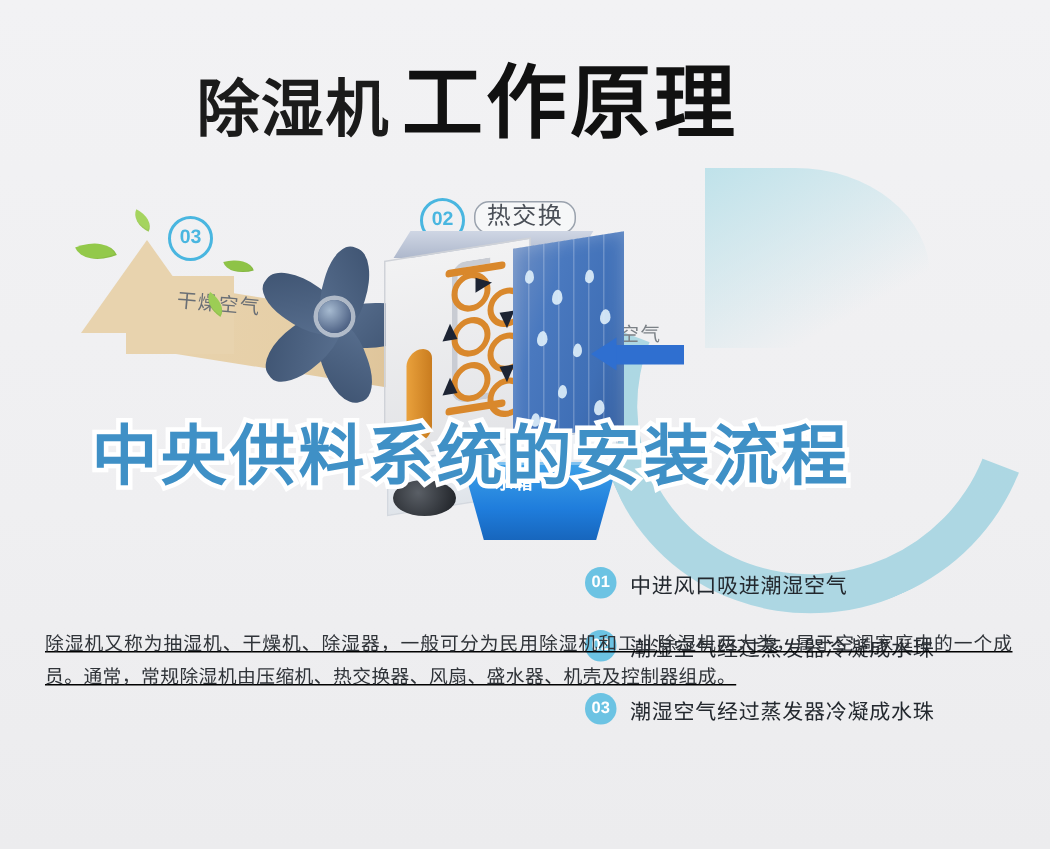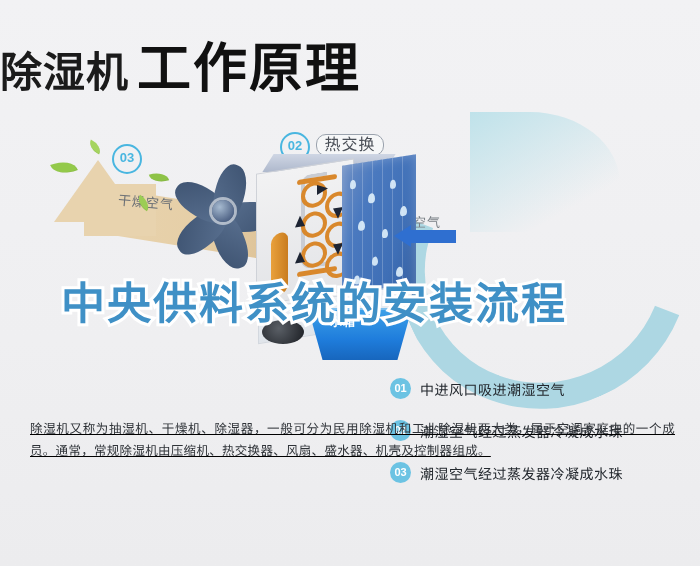--- a/index.html
+++ b/index.html
@@ -8,21 +8,21 @@
     width:700px;height:566px;
     background:#f1f1f3;
     font-family:"Liberation Sans","DejaVu Sans",sans-serif;
     overflow:hidden;
     position:relative;
   }
   .page{position:relative;width:700px;height:566px;overflow:hidden;
         background:linear-gradient(180deg,#f2f2f4 0%,#efeff1 60%,#ececee 100%);}
 
   
-  .title-wrap{position:absolute;left:0;top:24px;width:623px;text-align:left;
+  .title-wrap{position:absolute;left:0;top:24px;width:623px;text-align:center;
               white-space:nowrap;}
   .title-a{font-size:42px;font-weight:bold;color:#1b1b1b;letter-spacing:1px;
            vertical-align:baseline;}
   .title-b{font-size:54px;font-weight:bold;color:#111;letter-spacing:2px;
            margin-left:8px;vertical-align:baseline;}
 
   
   .stage{position:absolute;left:0;top:120px;width:700px;height:280px;}
 
   .humid-arc{position:absolute;left:398px;top:6px;width:240px;height:230px;

